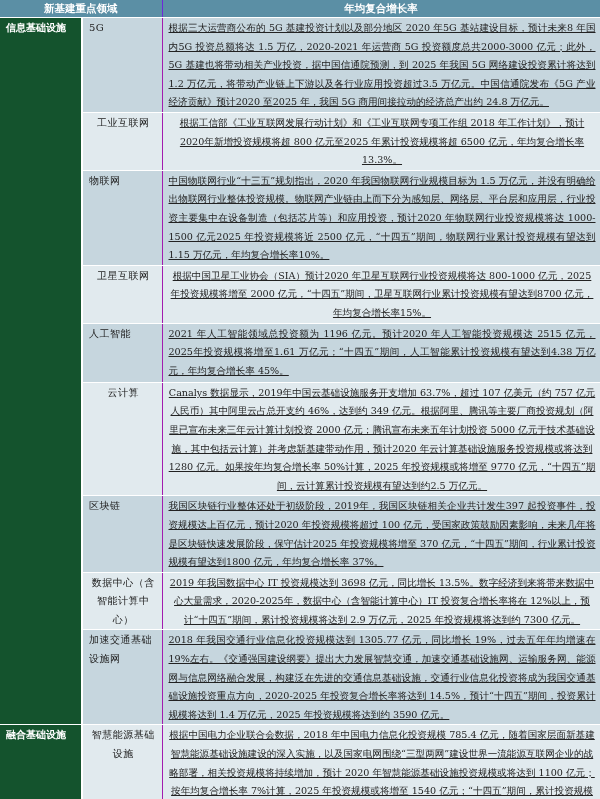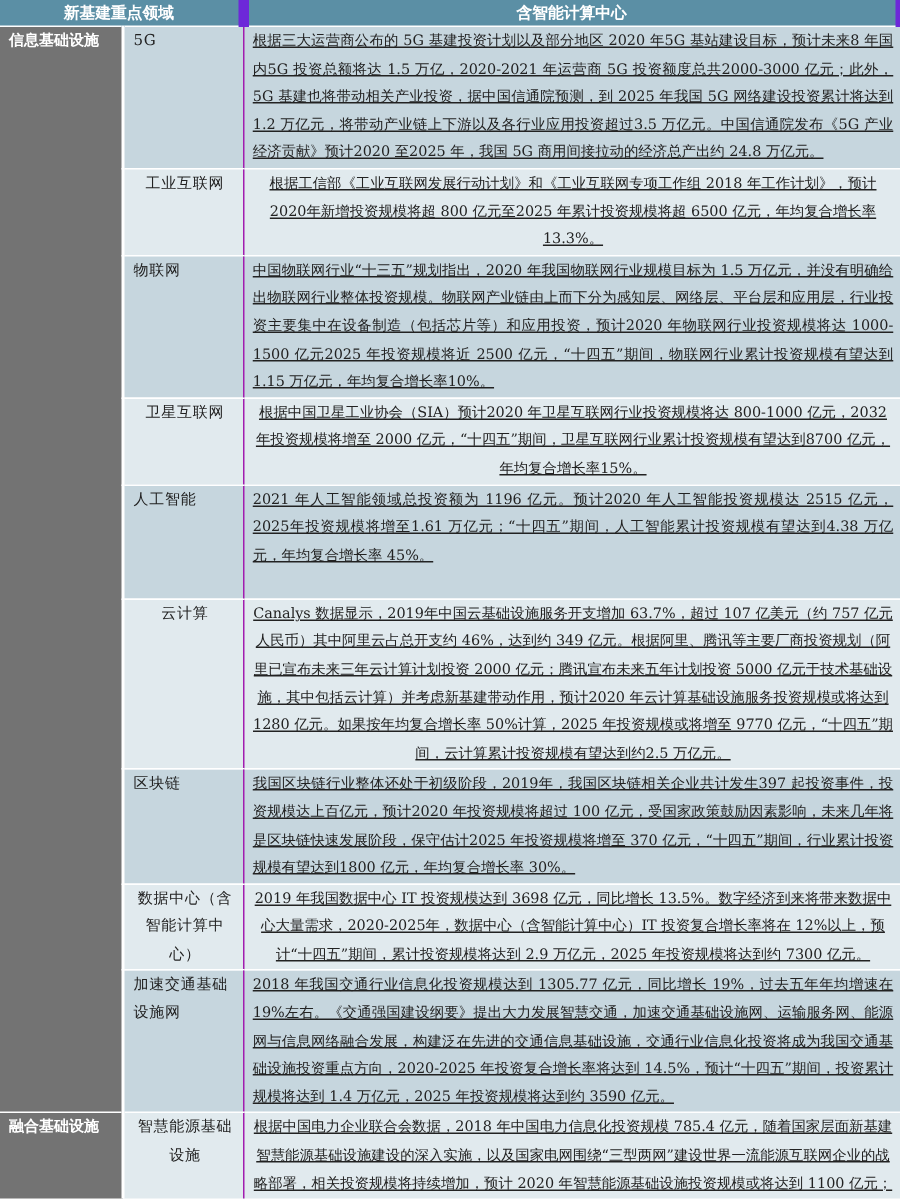--- a/index.html
+++ b/index.html
@@ -14,34 +14,34 @@
   table.main col.c3 { width: 438px; }
   th {
     background: #5b8fa5;
     color: #ffffff;
     font-weight: bold;
     font-size: 10.5px;
     height: 17px;
     padding: 0;
     text-align: center;
     border-bottom: 1px solid #ffffff;
-    border-right: 7px solid #6d28d9;
+    border-right: 1px solid #6d28d9;
     margin-left: 20px;
   }
   td {
     font-size: 9.6px;
     line-height: 18.6px;
     color: #222222;
     vertical-align: top;
     padding: 1px 4px 0 6px;
     border-bottom: 1px solid #ffffff;
     border-right: 1px solid #a21caf;
   }
   td.cat {
-    background: #737373;
+    background: #14532d;
     color: #ffffff;
     font-weight: bold;
     font-size: 10px;
     padding-left: 6px;
     border-right: 2px solid #ffffff;
   }
   tr.dark td.sub, tr.dark td.desc { background: #c6d6de; }
   tr.light td.sub, tr.light td.desc { background: #e1eaee; text-align: center; }
   td.sub { letter-spacing: 0.5px; font-size: 10px; }
   td.desc { text-align: justify; text-decoration: underline; }
@@ -51,52 +51,52 @@
 
 <table class="main">
   <colgroup>
     <col class="c1">
       <col class="c2">
       <col class="c3">
   </colgroup>
   <thead>
     <tr>
       <th colspan="2">新基建重点领域</th>
-      <th>含智能计算中心</th>
+      <th>年均复合增长率</th>
     </tr>
   </thead>
   <tbody>
     <tr class="dark" style="height:95px">
       <td class="cat" rowspan="9">信息基础设施</td>
       <td class="sub">5G</td>
       <td class="desc">根据三大运营商公布的 5G 基建投资计划以及部分地区 2020 年5G 基站建设目标，预计未来8 年国内5G 投资总额将达 1.5 万亿，2020-2021 年运营商 5G 投资额度总共2000-3000 亿元；此外，5G 基建也将带动相关产业投资，据中国信通院预测，到 2025 年我国 5G 网络建设投资累计将达到 1.2 万亿元，将带动产业链上下游以及各行业应用投资超过3.5 万亿元。中国信通院发布《5G 产业经济贡献》预计2020 至2025 年，我国 5G 商用间接拉动的经济总产出约 24.8 万亿元。</td>
     </tr>
     <tr class="light" style="height:40px">
       <td class="sub">工业互联网</td>
       <td class="desc">根据工信部《工业互联网发展行动计划》和《工业互联网专项工作组 2018 年工作计划》，预计2020年新增投资规模将超 800 亿元至2025 年累计投资规模将超 6500 亿元，年均复合增长率 13.3%。</td>
     </tr>
     <tr class="dark" style="height:93px">
       <td class="sub">物联网</td>
       <td class="desc">中国物联网行业“十三五”规划指出，2020 年我国物联网行业规模目标为 1.5 万亿元，并没有明确给出物联网行业整体投资规模。物联网产业链由上而下分为感知层、网络层、平台层和应用层，行业投资主要集中在设备制造（包括芯片等）和应用投资，预计2020 年物联网行业投资规模将达 1000-1500 亿元2025 年投资规模将近 2500 亿元，“十四五”期间，物联网行业累计投资规模有望达到1.15 万亿元，年均复合增长率10%。</td>
     </tr>
     <tr class="light" style="height:58px">
       <td class="sub">卫星互联网</td>
-      <td class="desc">根据中国卫星工业协会（SIA）预计2020 年卫星互联网行业投资规模将达 800-1000 亿元，2032 年投资规模将增至 2000 亿元，“十四五”期间，卫星互联网行业累计投资规模有望达到8700 亿元，年均复合增长率15%。</td>
+      <td class="desc">根据中国卫星工业协会（SIA）预计2020 年卫星互联网行业投资规模将达 800-1000 亿元，2025 年投资规模将增至 2000 亿元，“十四五”期间，卫星互联网行业累计投资规模有望达到8700 亿元，年均复合增长率15%。</td>
     </tr>
-    <tr class="dark" style="height:76px">
+    <tr class="dark" style="height:59px">
       <td class="sub">人工智能</td>
       <td class="desc">2021 年人工智能领域总投资额为 1196 亿元。预计2020 年人工智能投资规模达 2515 亿元，2025年投资规模将增至1.61 万亿元；“十四五”期间，人工智能累计投资规模有望达到4.38 万亿元，年均复合增长率 45%。</td>
     </tr>
     <tr class="light" style="height:113px">
       <td class="sub">云计算</td>
       <td class="desc">Canalys 数据显示，2019年中国云基础设施服务开支增加 63.7%，超过 107 亿美元（约 757 亿元人民币）其中阿里云占总开支约 46%，达到约 349 亿元。根据阿里、腾讯等主要厂商投资规划（阿里已宣布未来三年云计算计划投资 2000 亿元；腾讯宣布未来五年计划投资 5000 亿元于技术基础设施，其中包括云计算）并考虑新基建带动作用，预计2020 年云计算基础设施服务投资规模或将达到1280 亿元。如果按年均复合增长率 50%计算，2025 年投资规模或将增至 9770 亿元，“十四五”期间，云计算累计投资规模有望达到约2.5 万亿元。</td>
     </tr>
     <tr class="dark" style="height:72px">
       <td class="sub">区块链</td>
-      <td class="desc">我国区块链行业整体还处于初级阶段，2019年，我国区块链相关企业共计发生397 起投资事件，投资规模达上百亿元，预计2020 年投资规模将超过 100 亿元，受国家政策鼓励因素影响，未来几年将是区块链快速发展阶段，保守估计2025 年投资规模将增至 370 亿元，“十四五”期间，行业累计投资规模有望达到1800 亿元，年均复合增长率 30%。</td>
+      <td class="desc">我国区块链行业整体还处于初级阶段，2019年，我国区块链相关企业共计发生397 起投资事件，投资规模达上百亿元，预计2020 年投资规模将超过 100 亿元，受国家政策鼓励因素影响，未来几年将是区块链快速发展阶段，保守估计2025 年投资规模将增至 370 亿元，“十四五”期间，行业累计投资规模有望达到1800 亿元，年均复合增长率 37%。</td>
     </tr>
     <tr class="light" style="height:49px">
       <td class="sub">数据中心（含智能计算中心）</td>
       <td class="desc">2019 年我国数据中心 IT 投资规模达到 3698 亿元，同比增长 13.5%。数字经济到来将带来数据中心大量需求，2020-2025年，数据中心（含智能计算中心）IT 投资复合增长率将在 12%以上，预计“十四五”期间，累计投资规模将达到 2.9 万亿元，2025 年投资规模将达到约 7300 亿元。</td>
     </tr>
     <tr class="dark" style="height:92px">
       <td class="sub">加速交通基础设施网</td>
       <td class="desc">2018 年我国交通行业信息化投资规模达到 1305.77 亿元，同比增长 19%，过去五年年均增速在19%左右。《交通强国建设纲要》提出大力发展智慧交通，加速交通基础设施网、运输服务网、能源网与信息网络融合发展，构建泛在先进的交通信息基础设施，交通行业信息化投资将成为我国交通基础设施投资重点方向，2020-2025 年投资复合增长率将达到 14.5%，预计“十四五”期间，投资累计规模将达到 1.4 万亿元，2025 年投资规模将达到约 3590 亿元。</td>
     </tr>
     <tr class="light" style="height:97px">

